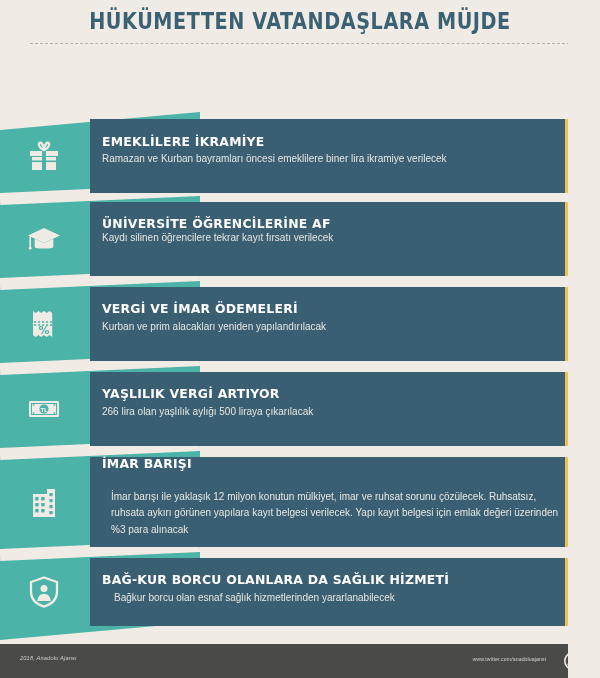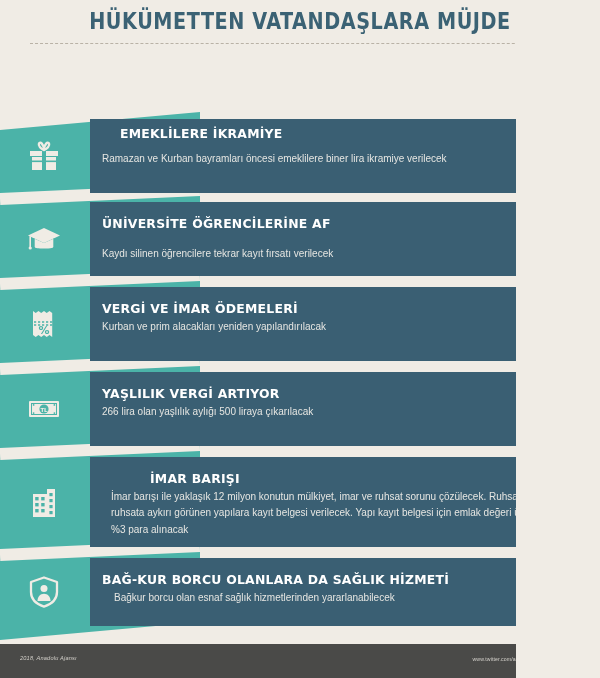--- a/index.html
+++ b/index.html
@@ -4,21 +4,21 @@
 <style>
   html,body{margin:0;padding:0;}
   body{
     width:600px;height:678px;
     background:#f0ece5;
     font-family:"Liberation Sans","DejaVu Sans",sans-serif;
     overflow:hidden;
   }
   #infographic{
     position:relative;
-    width:516px;height:678px;
+    width:568px;height:678px;
     background:#f0ece5;
     overflow:hidden;
   }
 
   
   .page-title{
     position:absolute;top:8px;left:0;width:600px;
     text-align:center;
     font-size:23px;font-weight:bold;
     letter-spacing:0.6px;
@@ -119,35 +119,35 @@
       <div class="card-accent" style="top: 119px; height: 74px;"></div>
       <div class="icon-wrap" style="top: 139px; height: 34px;">
         <svg xmlns="http://www.w3.org/2000/svg" width="34" height="34" viewBox="0 0 34 34">
           <rect x="3" y="12" width="28" height="5" fill="#f0ece5"></rect>
         <rect x="5" y="18" width="24" height="13" fill="#f0ece5"></rect>
         <rect x="15" y="11" width="4" height="21" fill="#4bb3a8"></rect>
         <rect x="3" y="21.5" width="28" height="1.6" fill="#4bb3a8"></rect>
         <path d="M17 11c-3-1-6-4-5-6.5S17 5 17 11zM17 11c3-1 6-4 5-6.5S17 5 17 11z" fill="none" stroke="#f0ece5" stroke-width="2.4" stroke-linejoin="round"></path>
         </svg>
       </div>
-      <div class="card-title" style="top: 126px; margin-left: 18px;">EMEKLİLERE İKRAMİYE</div>
+      <div class="card-title" style="top: 134px;">EMEKLİLERE İKRAMİYE</div>
       <div class="card-desc" style="top: 151px;">Ramazan ve Kurban bayramları öncesi emeklilere biner lira ikramiye verilecek</div>
       <div class="card" style="top: 202px; height: 74px;"></div>
       <div class="card-accent" style="top: 202px; height: 74px;"></div>
       <div class="icon-wrap" style="top: 222px; height: 34px;">
         <svg xmlns="http://www.w3.org/2000/svg" width="34" height="34" viewBox="0 0 34 34">
           <path d="M17 6 L33 13.5 L17 21 L1 13.5 Z" fill="#f0ece5"></path>
         <path d="M7 16.5 V25 c0 3 20 3 20 0 V16.5 L17 21 Z" fill="#f0ece5"></path>
         <path d="M7 16.5 V25 c0 3 20 3 20 0 V16.5" fill="none" stroke="#4bb3a8" stroke-width="1.4"></path>
         <line x1="3.2" y1="14.3" x2="3.2" y2="25" stroke="#f0ece5" stroke-width="1.6"></line>
         <circle cx="3.2" cy="26" r="1.6" fill="#f0ece5"></circle>
         </svg>
       </div>
       <div class="card-title" style="top: 216px;">ÜNİVERSİTE ÖĞRENCİLERİNE AF</div>
-      <div class="card-desc" style="top: 246px;">Kaydı silinen öğrencilere tekrar kayıt fırsatı verilecek</div>
+      <div class="card-desc" style="top: 230px;">Kaydı silinen öğrencilere tekrar kayıt fırsatı verilecek</div>
       <div class="card" style="top: 287px; height: 74px;"></div>
       <div class="card-accent" style="top: 287px; height: 74px;"></div>
       <div class="icon-wrap" style="top: 307px; height: 34px;">
         <svg xmlns="http://www.w3.org/2000/svg" width="34" height="34" viewBox="0 0 34 34">
           <path d="M6 4 l2.7 2 2.8-2 2.7 2 2.8-2 2.7 2 2.8-2 2.7 2 V30 l-2.7-2 -2.8 2 -2.7-2 -2.8 2 -2.7-2 -2.8 2 -2.7-2 Z" fill="#f0ece5"></path>
         <line x1="7" y1="15" x2="27" y2="15" stroke="#4bb3a8" stroke-width="1.5" stroke-dasharray="2.2 1.8"></line>
         <line x1="7" y1="18" x2="27" y2="18" stroke="#4bb3a8" stroke-width="1.5" stroke-dasharray="2.2 1.8"></line>
         <text x="17" y="27" font-family="DejaVu Sans, sans-serif" font-size="11" font-weight="bold" fill="#4bb3a8" text-anchor="middle">%</text>
         </svg>
       </div>
@@ -182,21 +182,21 @@
             <rect x="14.2" y="18" width="3.4" height="3.4"></rect>
           <rect x="8.2" y="24" width="3.4" height="3.4"></rect>
             <rect x="14.2" y="24" width="3.4" height="3.4"></rect>
           <rect x="22.4" y="8" width="3.2" height="3.2"></rect>
             <rect x="22.4" y="14" width="3.2" height="3.2"></rect>
           <rect x="22.4" y="20" width="3.2" height="3.2"></rect>
             <rect x="22.4" y="26" width="3.2" height="3.2"></rect>
         </g>
         </svg>
       </div>
-      <div class="card-title" style="top: 471px; margin-left: 48px;">İMAR BARIŞI</div>
+      <div class="card-title" style="top: 456px;">İMAR BARIŞI</div>
       <div class="card-desc" style="top: 489px; margin-left: 9px;">İmar barışı ile yaklaşık 12 milyon konutun mülkiyet, imar ve ruhsat sorunu çözülecek. Ruhsatsız, ruhsata aykırı görünen yapılara kayıt belgesi verilecek. Yapı kayıt belgesi için emlak değeri üzerinden %3 para alınacak</div>
       <div class="card" style="top: 558px; height: 68px;"></div>
       <div class="card-accent" style="top: 558px; height: 68px;"></div>
       <div class="icon-wrap" style="top: 575px; height: 34px;">
         <svg xmlns="http://www.w3.org/2000/svg" width="34" height="34" viewBox="0 0 34 34">
           <path d="M17 2.5 L30 7 V17 c0 8-6.5 12.5-13 14.6 C10.5 29.5 4 25 4 17 V7 Z" fill="none" stroke="#f0ece5" stroke-width="2.3" stroke-linejoin="round"></path>
         <circle cx="17" cy="13.5" r="3.5" fill="#f0ece5"></circle>
         <path d="M10.5 26 c0-4.4 2.9-7.2 6.5-7.2 s6.5 2.8 6.5 7.2 Z" fill="#f0ece5"></path>
         </svg>
       </div>

